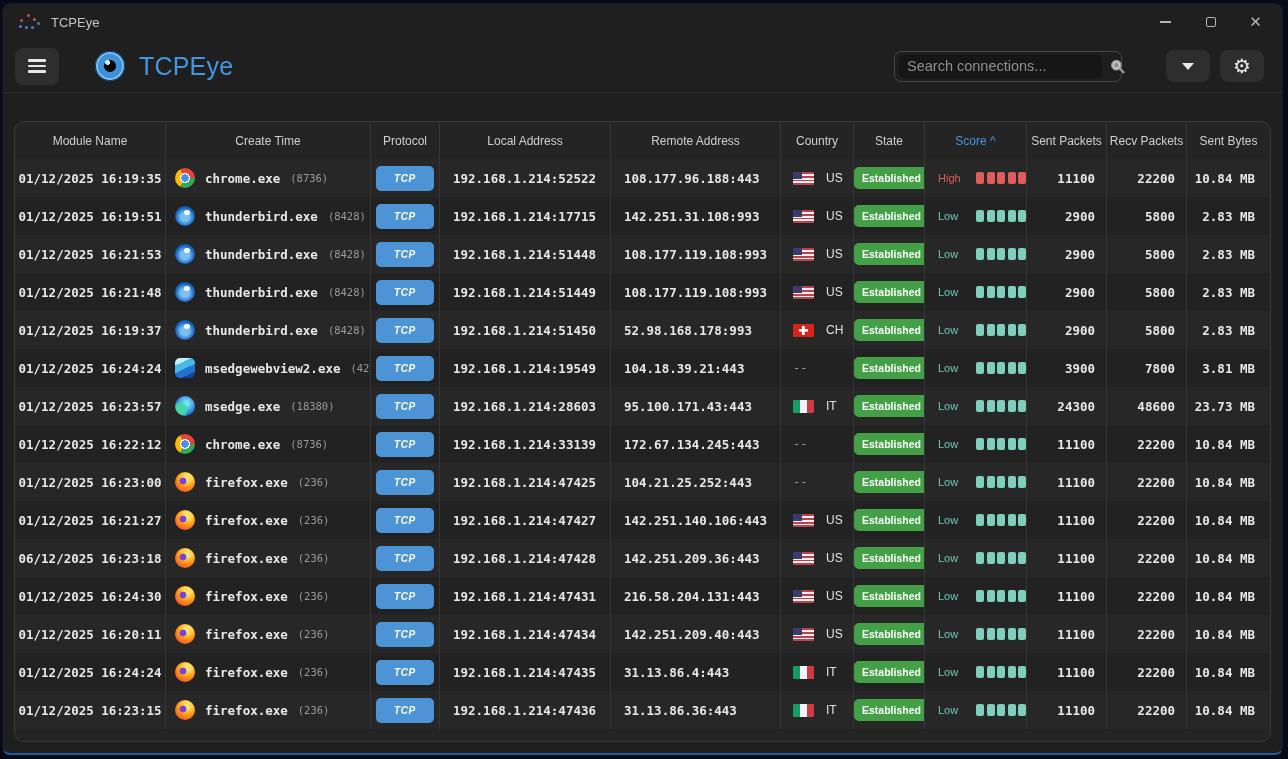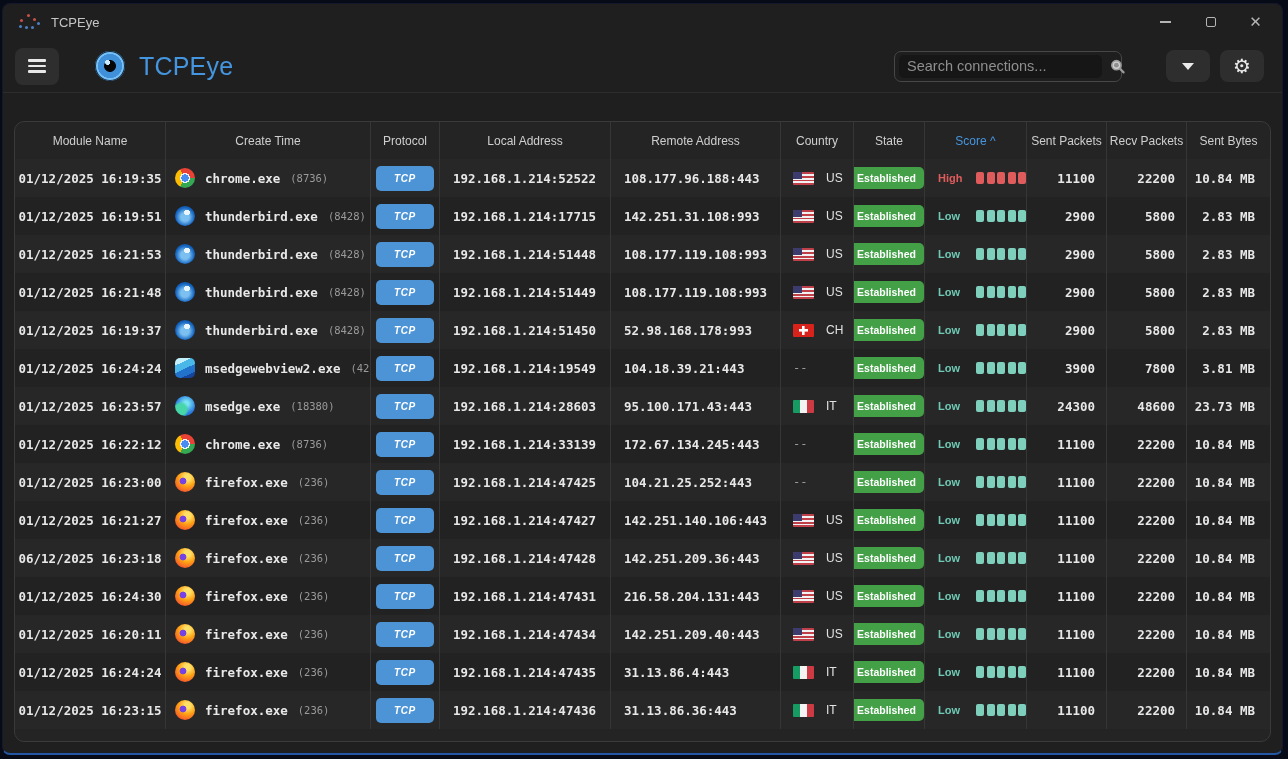--- a/index.html
+++ b/index.html
@@ -70,21 +70,21 @@
   .row:nth-child(odd) { background:#272727; }
   .row:nth-child(even){ background:#222222; }
   .cell { height:38px; display:flex; align-items:center; border-right:1px solid #363636; min-width:0; overflow:hidden; }
   .cell:last-child { border-right:none; }
   .mono { font-family:"DejaVu Sans Mono", monospace; font-weight:700; font-size:12.5px; color:#e8e8e8; white-space:nowrap; }
   .c0 { justify-content:center; }
   .c1 { padding-left:9px; gap:10px; }
   .c2 { justify-content:center;font-style:italic; }
   .c3,.c4 { padding-left:13px; }
   .c5 { padding-left:12px; gap:12px; }
-  .c6 { justify-content:flex-end; }
+  .c6 { justify-content:flex-start; }
   .c7 { padding-left:13px; }
   .c8,.c9 { justify-content:flex-end; padding-right:11px; }
   .c10 { justify-content:flex-end; padding-right:15px; }
 
   .pid { font-family:"DejaVu Sans Mono", monospace; font-size:10.5px; color:#9a9a9a; font-weight:400; }
   .country-code { font-size:12px; color:#e2e2e2; }
   .no-country { font-family:"DejaVu Sans Mono", monospace; font-size:12px; color:#9a9a9a; }
 
   .app-icon { width:20px; height:20px; border-radius:50%; flex:none; }
   .app-chrome { background:
@@ -109,21 +109,21 @@
       linear-gradient(#fff,#fff) 50% 50% / 9px 2.6px no-repeat,
       linear-gradient(#fff,#fff) 50% 50% / 2.6px 9px no-repeat, #d8231d; }
   .flag-IT { background:linear-gradient(90deg, #169b62 0 34%, #f3f3f3 34% 67%, #cd3a44 67%); }
 
   .badge-proto { width:58px; height:25px; background:#4d94d6; border-radius:5px; color:#fff;
                  font-size:10px; font-weight:700; letter-spacing:.6px; display:flex;
                  align-items:center; justify-content:center; }
   .badge-state { background:#43a047; border-radius:5px; color:#fff; font-size:10.5px;
                  font-weight:700; padding:5px 8px; }
 
-  .score-label { width:33px; font-size:11px; font-weight:700; }
+  .score-label { width:33px; font-size:11px; font-weight:400; }
   .score-high .score-label { color:#e05c5c; }
   .score-low  .score-label { color:#6fc9b4; }
   .bars { display:flex; gap:2.5px; margin-left:9px; }
   .bar { width:8px; height:12px; border-radius:2px; }
   .score-high .bar { background:#e05c5c; }
   .score-low  .bar { background:#7ed0bd; }
 </style>
 </head>
 <body>
 

